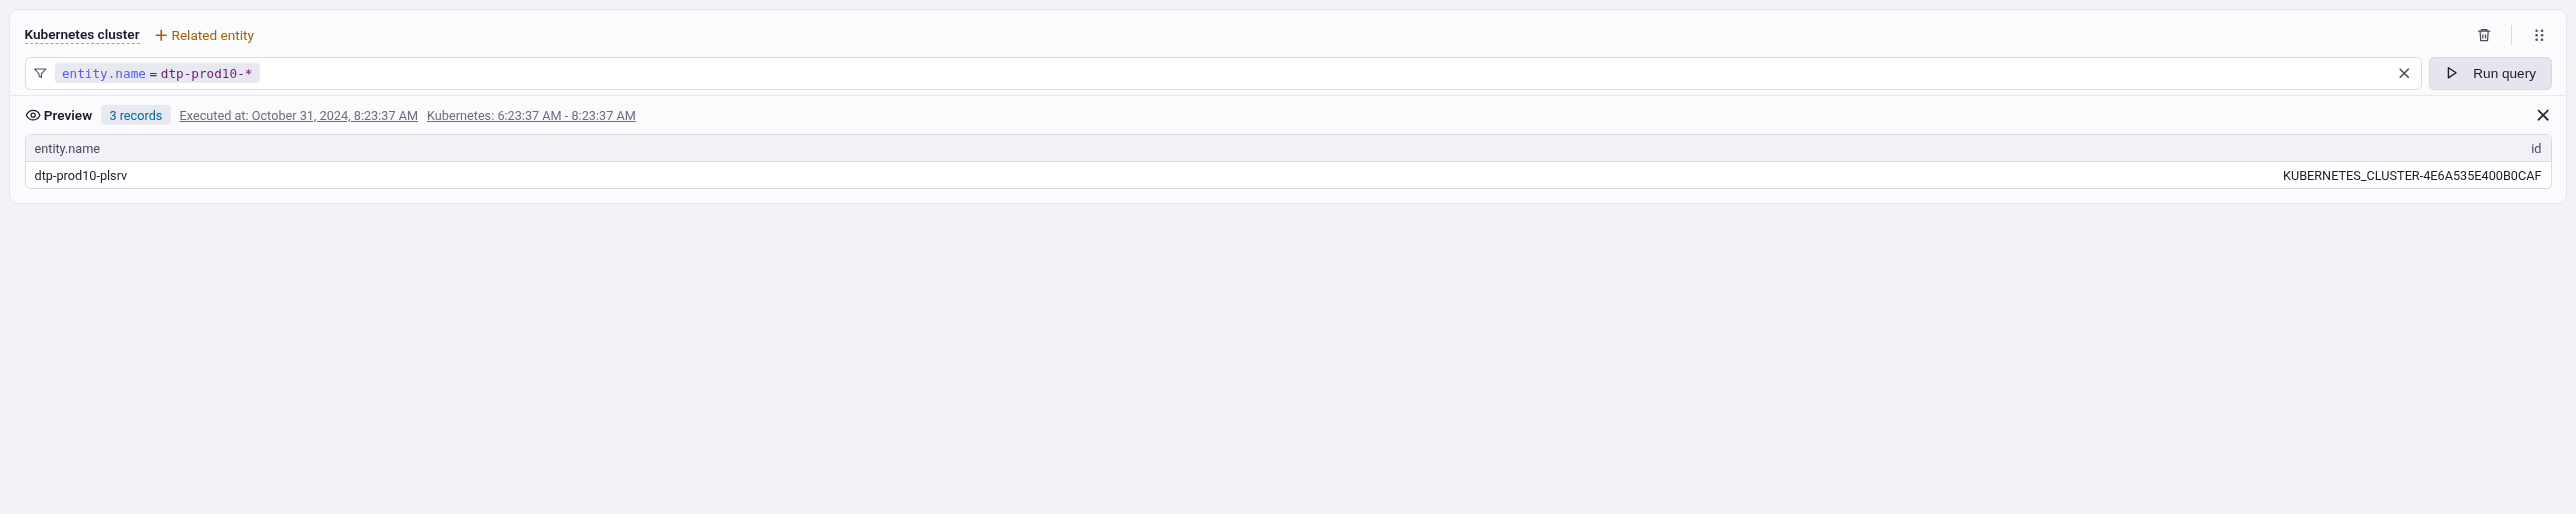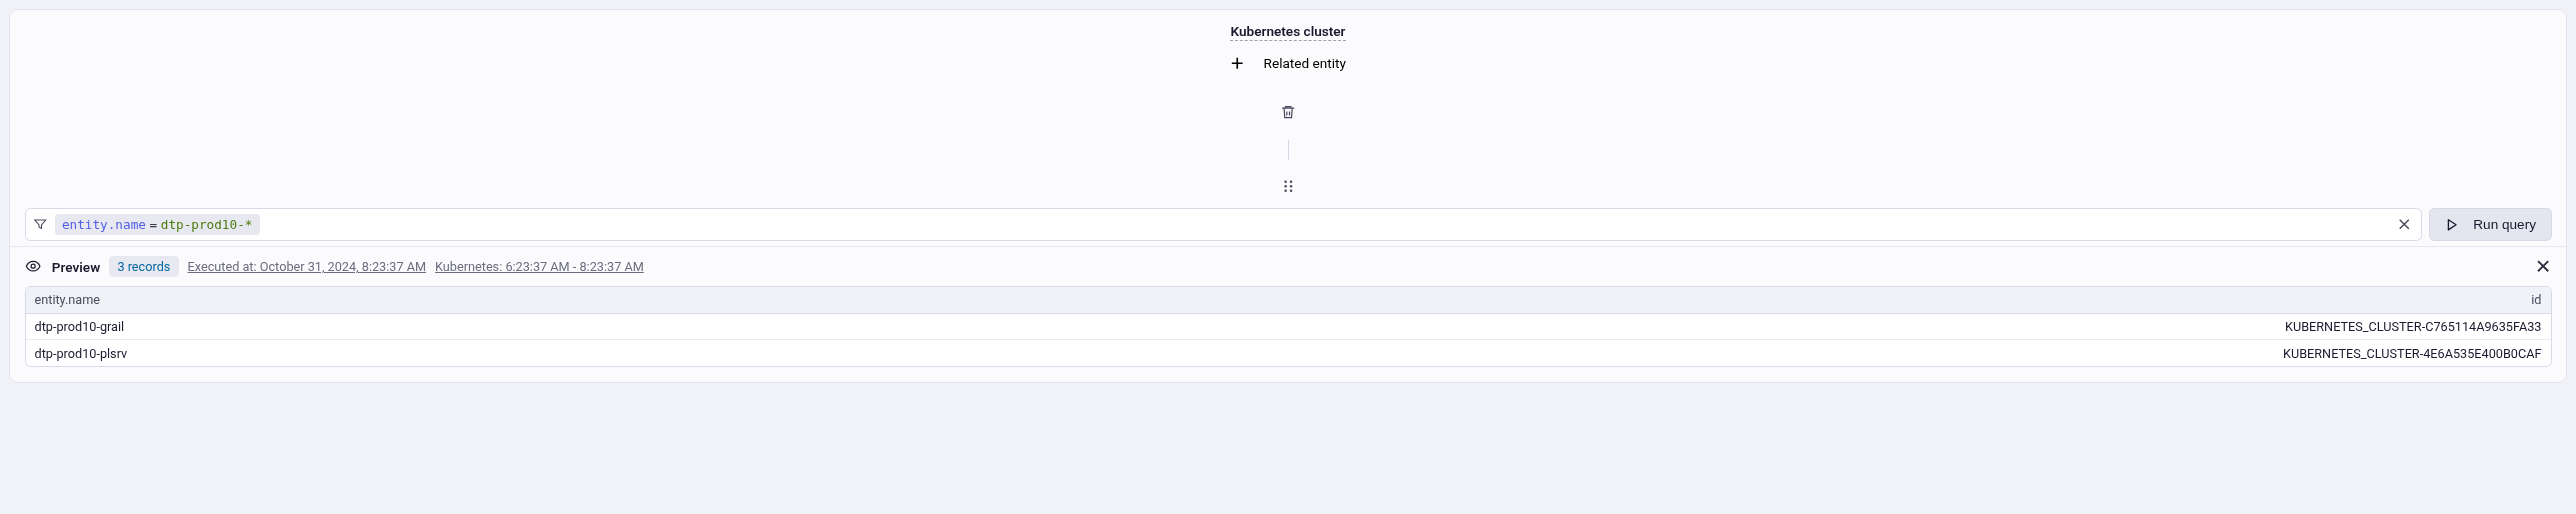--- a/index.html
+++ b/index.html
@@ -14,34 +14,33 @@
     background: #fbfbfd;
     border: 0.9px solid #e4e6ef;
     border-radius: 9px;
     padding: 12.7px 14.5px 14.5px 14.5px;
   }
   .header-row {
     display: flex;
     align-items: center;
     gap: 14.5px;
     margin-bottom: 9px;
-    flex-direction: column;
   }
   .title {
     font-weight: 600;
     font-size: 13.6px;
     color: #1a1a2e;
     border-bottom: 0.9px dashed #a0a0b0;
     padding-bottom: 0.9px;
   }
   .related-entity {
     display: inline-flex;
     align-items: center;
-    gap: 19px;
-    color: #000000;
+    gap: 3px;
+    color: #a16207;
     font-size: 13.6px;
     cursor: pointer;
   }
   .related-entity svg { width: 14.5px; height: 14.5px; }
   .header-spacer { flex: 1; }
   .icon-btn {
     width: 25px; height: 25px;
     display: inline-flex; align-items: center; justify-content: center;
     color: #4a4a5e;
     cursor: pointer;
@@ -73,21 +72,21 @@
     border-radius: 3.6px;
     padding: 2.7px 7.3px;
     font-size: 12.7px;
     color: #1b1b2f;
     display: inline-flex;
     gap: 3.6px;
     font-family: ui-monospace, SFMono-Regular, Menlo, Consolas, monospace;
   }
   .chip-prop { color: #5560e6; }
   .chip-op { color: #3a3a4a; }
-  .chip-val { color: #4d7c0f; }
+  .chip-val { color: #701a75; }
   .query-spacer { flex: 1; }
   .clear-btn { color: #474755; cursor: pointer; display:flex; align-items:center; padding:1.8px; }
   .run-btn {
     display: inline-flex;
     align-items: center;
     gap: 15px;
     background: #e4e5ef;
     border: 0.9px solid #d6d8e6;
     border-radius: 5.4px;
     padding: 0 14.5px;
@@ -103,21 +102,21 @@
     background: #e6e7ef;
     margin: 5.4px -14.5px 9px -14.5px;
   }
   .preview-row {
     display: flex;
     align-items: center;
     gap: 9px;
     margin-bottom: 9px;
   }
   .preview-label {
-    display: inline-flex; align-items: center; gap: 11px;
+    display: inline-flex; align-items: center; gap: 3px;
     font-weight: 600; font-size: 13.6px;
   }
   .records-badge {
     background: #e7e8f0;
     border-radius: 4.5px;
     padding: 2.7px 8.2px;
     font-size: 12.7px;
     color: #0369a1;
   }
   .meta-text { color: #6b6c7e; font-size: 12.7px; text-decoration: underline; }
@@ -229,24 +228,20 @@
     </span>
   </div>
 
   <div class="data-table">
     <div class="thead">
       <div class="cell col-name">entity.name</div>
       <div class="cell col-id">id</div>
     </div>
     <div class="tbody">
       <div class="trow">
-        <div class="cell col-name">dtp-prod10-grail</div>
-        <div class="cell col-id">KUBERNETES_CLUSTER-C765114A9635FA33</div>
-      </div>
-      <div class="trow">
         <div class="cell col-name">dtp-prod10-plsrv</div>
         <div class="cell col-id">KUBERNETES_CLUSTER-4E6A535E400B0CAF</div>
       </div>
     </div>
   </div>
 
 </div>
 
 
 </body></html>

